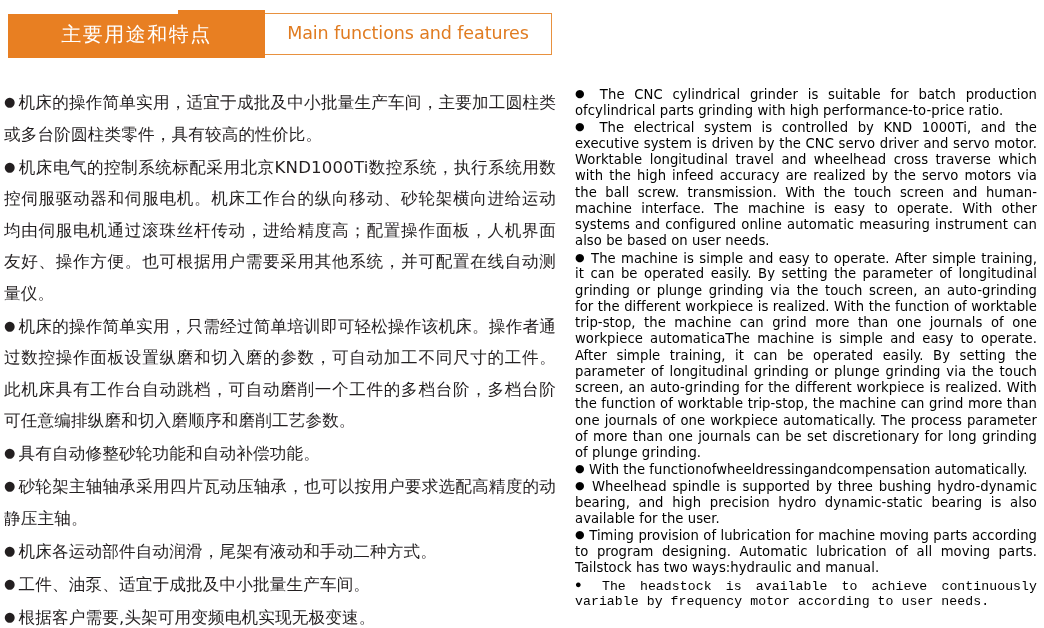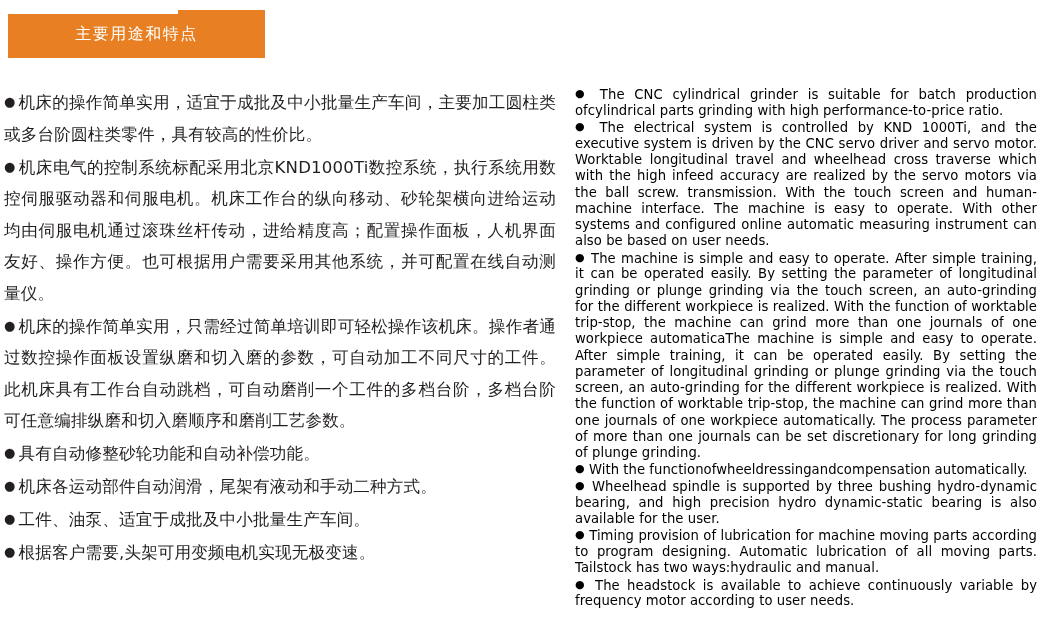--- a/index.html
+++ b/index.html
@@ -40,21 +40,21 @@
   .banner-orange-cap {
     position: absolute;
     left: 0;
     top: 0;
     width: 170px;
     height: 4px;
     background: #ffffff;
   }
   .banner-cn-title {
     color: #ffffff;
-    font-size: 16px;
+    font-size: 20px;
     letter-spacing: 1.5px;
     line-height: 1;
     font-family: "DejaVu Sans", "Liberation Sans", sans-serif;
     white-space: nowrap;
   }
   .banner-white {
     position: absolute;
     left: 257px;
     top: 5px;
     width: 287px;
@@ -127,39 +127,44 @@
   }
   .col-en .bullet {
     font-size: 11px;
     vertical-align: 1.5px;
   }
   .col-en .para.justified {
     text-align: justify;
   }
   .col-en .para:last-child {
     text-align: justify;
+    font-family: Liberation Mono, monospace;
   }
 </style>
 </head>
 <body>
 
 <div class="banner">
   <div class="banner-orange">
     <div class="banner-orange-cap"></div>
     <span class="banner-cn-title">主要用途和特点</span>
   </div>
+  <div class="banner-white">
+    <span class="banner-en-title">Main functions and features</span>
+  </div>
 </div>
 
 <div class="columns">
 
   <div class="col-cn">
     <p class="para"><span class="bullet">●</span><span>机床的操作简单实用，适宜于成批及中小批量生产车间，主要加工圆柱类或多台阶圆柱类零件，具有较高的性价比。</span></p>
     <p class="para"><span class="bullet">●</span><span>机床电气的控制系统标配采用北京KND1000Ti数控系统，执行系统用数控伺服驱动器和伺服电机。机床工作台的纵向移动、砂轮架横向进给运动均由伺服电机通过滚珠丝杆传动，进给精度高；配置操作面板，人机界面友好、操作方便。也可根据用户需要采用其他系统，并可配置在线自动测量仪。</span></p>
     <p class="para"><span class="bullet">●</span><span>机床的操作简单实用，只需经过简单培训即可轻松操作该机床。操作者通过数控操作面板设置纵磨和切入磨的参数，可自动加工不同尺寸的工件。此机床具有工作台自动跳档，可自动磨削一个工件的多档台阶，多档台阶可任意编排纵磨和切入磨顺序和磨削工艺参数。</span></p>
     <p class="para"><span class="bullet">●</span><span>具有自动修整砂轮功能和自动补偿功能。</span></p>
+    <p class="para"><span class="bullet">●</span><span>砂轮架主轴轴承采用四片瓦动压轴承，也可以按用户要求选配高精度的动静压主轴。</span></p>
     <p class="para"><span class="bullet">●</span><span>机床各运动部件自动润滑，尾架有液动和手动二种方式。</span></p>
     <p class="para"><span class="bullet">●</span><span>工件、油泵、适宜于成批及中小批量生产车间。</span></p>
     <p class="para"><span class="bullet">●</span><span>根据客户需要,头架可用变频电机实现无极变速。</span></p>
   </div>
 
   <div class="col-en">
     <p class="para justified"><span class="bullet">●</span><span>   The CNC cylindrical grinder is suitable for batch production ofcylindrical parts grinding with high performance-to-price ratio.</span></p>
     <p class="para justified"><span class="bullet">●</span><span> The electrical system is controlled by KND 1000Ti, and the executive system is driven by the CNC servo driver and servo motor. Worktable longitudinal travel and wheelhead cross traverse which with the high infeed accuracy are realized by the servo motors via the ball screw. transmission. With the touch screen and human-machine interface. The machine is easy to operate. With other systems and configured online automatic measuring instrument can also be based on user needs.</span></p>
     <p class="para justified"><span class="bullet">●</span><span> The machine is simple and easy to operate. After simple training, it can be operated easily. By setting the parameter of longitudinal grinding or plunge grinding via the touch screen, an auto-grinding for the different workpiece is realized. With the function of worktable trip-stop, the machine can grind more than one journals of one workpiece automaticaThe machine is simple and easy to operate. After simple training, it can be operated easily. By setting the parameter of longitudinal grinding or plunge grinding via the touch screen, an auto-grinding for the different workpiece is realized. With the function of worktable trip-stop, the machine can grind more than one journals of one workpiece automatically. The process parameter of more than one journals can be set discretionary for long grinding of plunge grinding.</span></p>
     <p class="para justified"><span class="bullet">●</span><span> With the functionofwheeldressingandcompensation automatically.</span></p>

